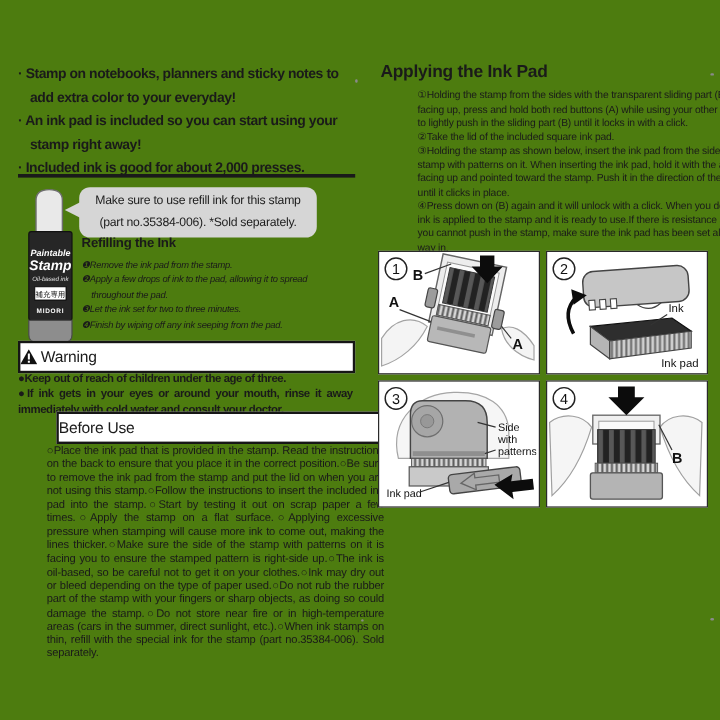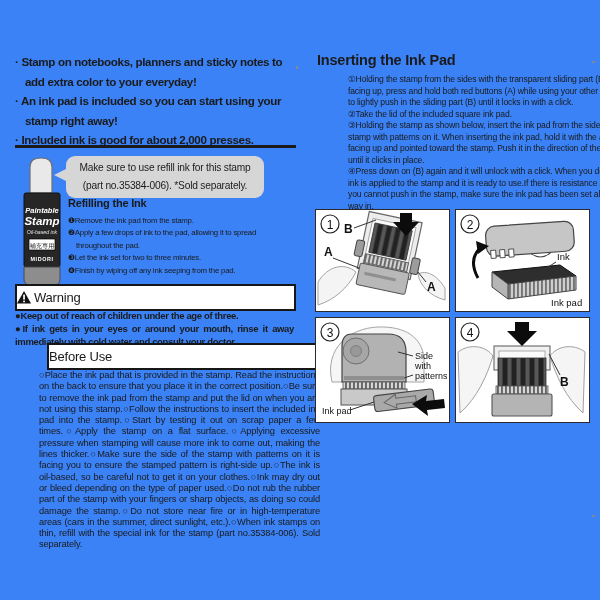--- a/index.html
+++ b/index.html
@@ -1,34 +1,34 @@
 <!DOCTYPE html>
 <html><head>
 <meta charset="utf-8">
 <style>
   html,body{margin:0;padding:0;background:#fff;}
-  .page{position:relative;width:600px;height:600px;background:#3b82f6;overflow:hidden;
+  .page{position:relative;width:600px;height:600px;background:#4d7c0f;overflow:hidden;
         font-family:"Liberation Sans",sans-serif;color:#1a1a1a;}
   .abs{position:absolute;}
 
   
   .bullets{left:15px;top:52px;width:296px;font-size:11.6px;font-weight:bold;
            letter-spacing:-0.35px;line-height:19.5px;}
   .bullet{white-space:pre-line;padding-left:10px;text-indent:-10px;}
   .rule{left:15px;top:145px;width:281px;height:2.5px;background:#1a1a1a;}
 
   .bubble{left:66px;top:156px;width:198px;height:42px;background:#d6d6d6;border-radius:9px;
           display:flex;flex-direction:column;justify-content:center;align-items:center;
           font-size:10.2px;letter-spacing:-0.2px;line-height:18px;color:#1c1c1c;}
   .bubble-tail{left:54px;top:168px;width:0;height:0;border-top:7px solid transparent;
           border-bottom:7px solid transparent;border-right:14px solid #d6d6d6;}
   .refill-head{left:68px;top:197px;font-size:11px;font-weight:bold;letter-spacing:-0.2px;}
   .refill-steps{left:68px;top:215px;width:200px;font-size:7.8px;letter-spacing:-0.2px;
           line-height:12.4px;}
-  .refill-step{white-space:pre-line;padding-left:8px;text-indent:-8px;}
+  .refill-step{white-space:pre-line;padding-left:8px;text-indent:-8px;font-style:italic;}
 
   .titled-box{left:15px;width:277px;height:23px;border:2px solid #161616;background:#fff;
           display:flex;align-items:center;justify-content:flex-start;gap:3px;
           font-size:13px;letter-spacing:-0.2px;}
   .warn-items{left:15px;top:309px;width:279px;font-size:9.5px;font-weight:bold;
           letter-spacing:-0.35px;line-height:13px;}
   .warn-item{text-align:justify;}
   .before-body{left:15px;top:370px;width:281px;font-size:9.3px;letter-spacing:-0.15px;
           line-height:11.3px;text-align:justify;margin-left:24px;}
 
@@ -101,21 +101,21 @@
   <div class="abs warn-items">
     <div class="warn-item">●Keep out of reach of children under the age of three.</div>
     <div class="warn-item">●If ink gets in your eyes or around your mouth, rinse it away immediately with cold water and consult your doctor.</div>
   </div>
 
   <div class="abs titled-box" style="top:343px;margin-left:32px;">
     <span>Before Use</span>
   </div>
   <div class="abs before-body">○Place the ink pad that is provided in the stamp. Read the instructions on the back to ensure that you place it in the correct position.○Be sure to remove the ink pad from the stamp and put the lid on when you are not using this stamp.○Follow the instructions to insert the included ink pad into the stamp.○Start by testing it out on scrap paper a few times.○Apply the stamp on a flat surface.○Applying excessive pressure when stamping will cause more ink to come out, making the lines thicker.○Make sure the side of the stamp with patterns on it is facing you to ensure the stamped pattern is right-side up.○The ink is oil-based, so be careful not to get it on your clothes.○Ink may dry out or bleed depending on the type of paper used.○Do not rub the rubber part of the stamp with your fingers or sharp objects, as doing so could damage the stamp.○Do not store near fire or in high-temperature areas (cars in the summer, direct sunlight, etc.).○When ink stamps on thin, refill with the special ink for the stamp (part no.35384-006). Sold separately.</div>
 
-  <div class="abs ins-head">Inserting the Ink Pad</div>
+  <div class="abs ins-head">Applying the Ink Pad</div>
 
   <div class="abs ins-steps">
     <div>①Holding the stamp from the sides with the transparent sliding part (B) facing up, press and hold both red buttons (A) while using your other hand to lightly push in the sliding part (B) until it locks in with a click.</div>
     <div>②Take the lid of the included square ink pad.</div>
     <div>③Holding the stamp as shown below, insert the ink pad from the side of the stamp with patterns on it. When inserting the ink pad, hold it with the arrow facing up and pointed toward the stamp. Push it in the direction of the arrow until it clicks in place.</div>
     <div>④Press down on (B) again and it will unlock with a click. When you do this, ink is applied to the stamp and it is ready to use.If there is resistance and you cannot push in the stamp, make sure the ink pad has been set all the way in.</div>
   </div>
 
   <div class="abs dbox d1">
     <svg width="131" height="99" viewBox="0 0 131 99">

